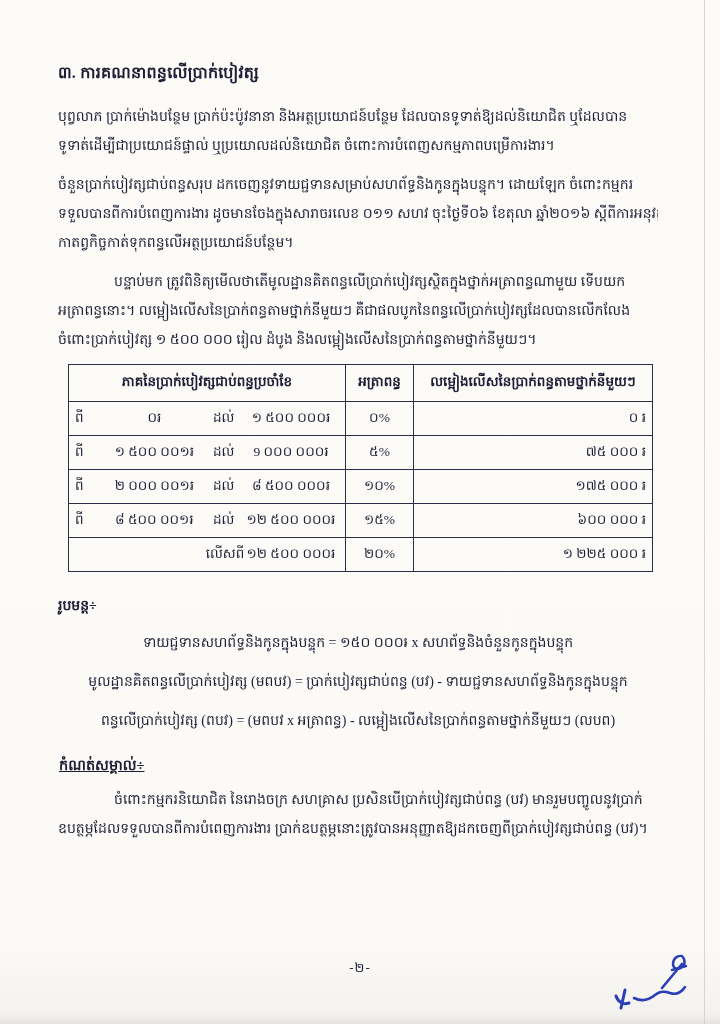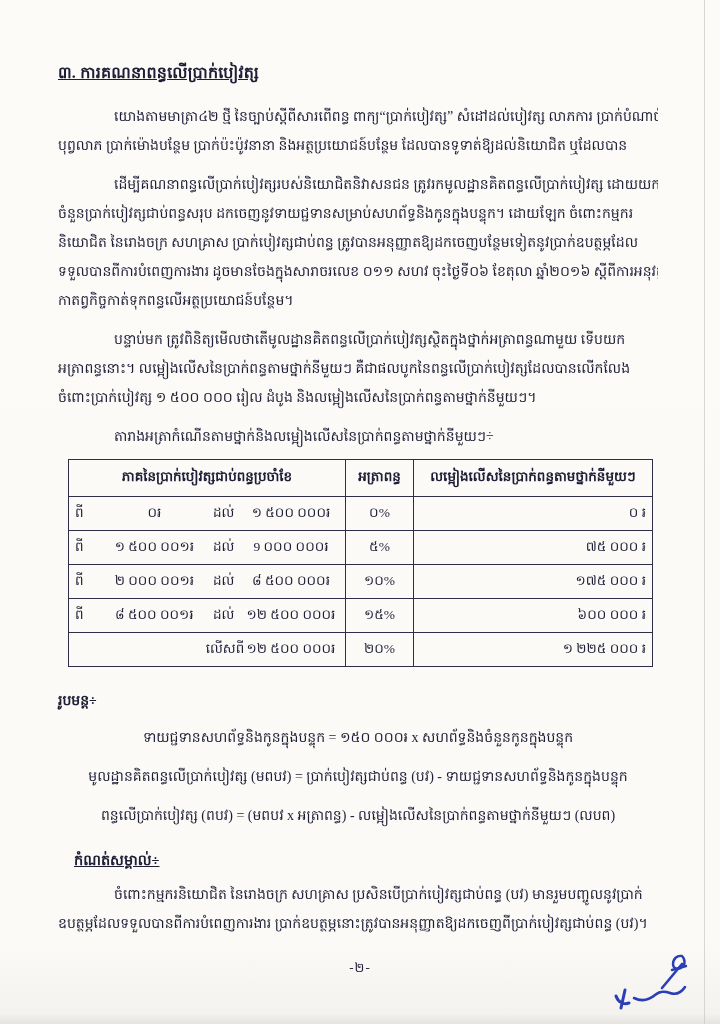--- a/index.html
+++ b/index.html
@@ -7,21 +7,21 @@
     position:relative;
     width:720px;height:1024px;
     background:linear-gradient(180deg,#fcfbf8 0%,#fbfaf7 92%,#f3f2ee 99%,#e4e3df 100%);
     color:#1d1d36;
     font-family:"Liberation Serif","DejaVu Serif",serif;
     overflow:hidden;
     box-sizing:border-box;
   }
   .scan-edge-right{position:absolute;top:0;left:704px;width:1px;height:100%;background:#c9c8c4;opacity:.7;}
   .content{padding:62px 62px 0 58px;box-sizing:border-box;}
-  .heading{font-size:16px;font-weight:bold;margin:0 0 16px 0;letter-spacing:.2px;text-decoration:underline;}
+  .heading{font-size:16px;font-weight:bold;margin:0 0 16px 0;letter-spacing:.2px;}
   .para{margin:0 0 10px 0;}
   .line{font-size:14px;line-height:29px;white-space:nowrap;overflow:hidden;}
   .indent{padding-left:56px;}
   .caption{margin:4px 0 8px 0;}
   table.tax{
     border-collapse:collapse;
     margin-left:10px;
     width:584px;
     table-layout:fixed;
   }
@@ -39,55 +39,52 @@
   col.c-excess{width:239px;}
   .range-flex{display:flex;justify-content:space-between;align-items:center;}
   .range-flex .fl{width:28px;text-align:left;}
   .range-flex .fv{width:100px;text-align:center;}
   .range-flex .tl{width:36px;text-align:center;}
   .range-flex .tv{width:96px;text-align:center;}
   td.rate{text-align:center;}
   td.excess{text-align:right;padding-right:12px;}
   .formula-heading{font-size:14px;font-weight:bold;margin:24px 0 6px 0;}
   .formula-line{font-size:14px;line-height:39px;white-space:nowrap;overflow:hidden;text-align:center;}
-  .note-heading{font-size:14.5px;font-weight:bold;text-decoration:underline;margin:16px 0 8px 16px;}
+  .note-heading{font-size:14.5px;font-weight:bold;text-decoration:underline;margin:16px 0 8px 1px;}
   .footer-pagenum{
     position:absolute;left:0;bottom:46px;width:100%;
     text-align:center;font-size:13px;letter-spacing:1px;
   }
   .signature{position:absolute;right:14px;bottom:6px;width:104px;height:74px;}
 </style>
 </head>
 <body>
 
 <div class="page">
   <div class="content">
 
     <div class="heading">៣. ការគណនាពន្ធលើប្រាក់បៀវត្ស</div>
 
     <div class="para">
-      <div class="line indent">យោងតាមមាត្រា៤២ ថ្មី នៃច្បាប់ស្តីពីសារពើពន្ធ ពាក្យ“ប្រាក់បៀវត្ស” សំដៅដល់បៀវត្ស លាភការ ប្រាក់បំណាច់</div>
       <div class="line">បុព្វលាភ ប្រាក់ម៉ោងបន្ថែម ប្រាក់ប៉ះប៉ូវនានា និងអត្ថប្រយោជន៍បន្ថែម ដែលបានទូទាត់ឱ្យដល់និយោជិត ឬដែលបាន</div>
+      <div class="line">ទូទាត់ដើម្បីជាប្រយោជន៍ផ្ទាល់ ឬប្រយោលដល់និយោជិត ចំពោះការបំពេញសកម្មភាពបម្រើការងារ។</div>
     </div>
 
     <div class="para">
-      <div class="line indent">ដើម្បីគណនាពន្ធលើប្រាក់បៀវត្សរបស់និយោជិតនិវាសនជន ត្រូវរកមូលដ្ឋានគិតពន្ធលើប្រាក់បៀវត្ស ដោយយក</div>
       <div class="line">ចំនួនប្រាក់បៀវត្សជាប់ពន្ធសរុប ដកចេញនូវទាយជ្ជទានសម្រាប់សហព័ទ្ធនិងកូនក្នុងបន្ទុក។ ដោយឡែក ចំពោះកម្មករ</div>
-      <div class="line">និយោជិត នៃរោងចក្រ សហគ្រាស ប្រាក់បៀវត្សជាប់ពន្ធ ត្រូវបានអនុញ្ញាតឱ្យដកចេញបន្ថែមទៀតនូវប្រាក់ឧបត្ថម្ភដែល</div>
       <div class="line">ទទួលបានពីការបំពេញការងារ ដូចមានចែងក្នុងសារាចរលេខ ០១១ សហវ ចុះថ្ងៃទី០៦ ខែតុលា ឆ្នាំ២០១៦ ស្តីពីការអនុវត្ត</div>
       <div class="line">កាតព្វកិច្ចកាត់ទុកពន្ធលើអត្ថប្រយោជន៍បន្ថែម។</div>
     </div>
 
     <div class="para">
       <div class="line indent">បន្ទាប់មក ត្រូវពិនិត្យមើលថាតើមូលដ្ឋានគិតពន្ធលើប្រាក់បៀវត្សស្ថិតក្នុងថ្នាក់អត្រាពន្ធណាមួយ ទើបយក</div>
       <div class="line">អត្រាពន្ធនោះ។ លម្អៀងលើសនៃប្រាក់ពន្ធតាមថ្នាក់នីមួយៗ គឺជាផលបូកនៃពន្ធលើប្រាក់បៀវត្សដែលបានលើកលែង</div>
       <div class="line">ចំពោះប្រាក់បៀវត្ស ១ ៥០០ ០០០ រៀល ដំបូង និងលម្អៀងលើសនៃប្រាក់ពន្ធតាមថ្នាក់នីមួយៗ។</div>
     </div>
 
-    <div class="line indent caption">តារាងអត្រាកំណើនតាមថ្នាក់និងលម្អៀងលើសនៃប្រាក់ពន្ធតាមថ្នាក់នីមួយៗ÷</div>
 
     <table class="tax">
       <colgroup>
           <col class="c-range">
           <col class="c-rate">
           <col class="c-excess">
         </colgroup>
       <thead>
         <tr>
           <th>ភាគនៃប្រាក់បៀវត្សជាប់ពន្ធប្រចាំខែ</th>

